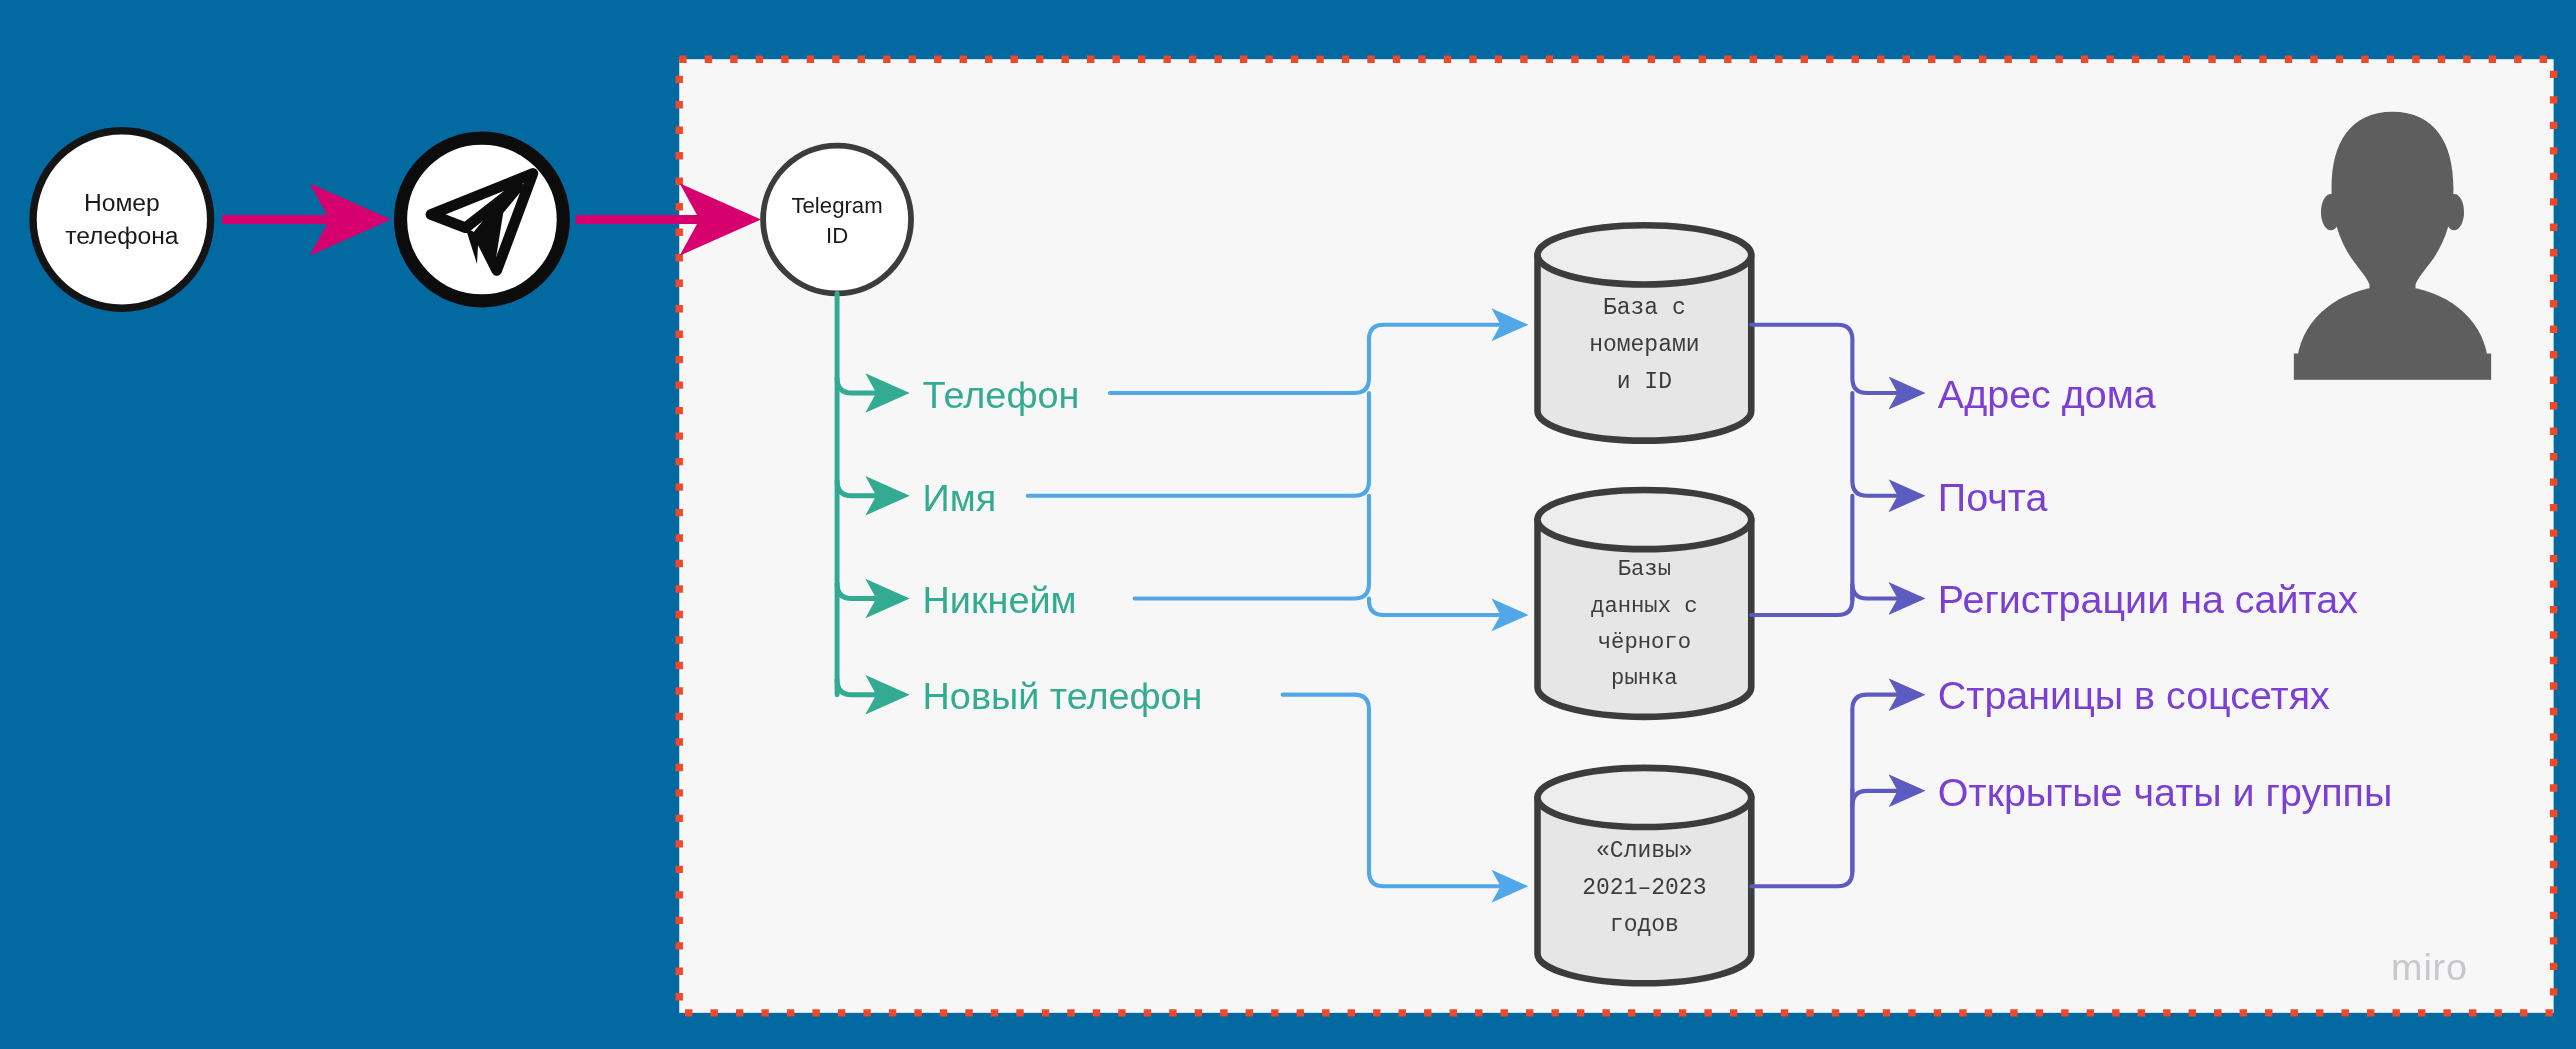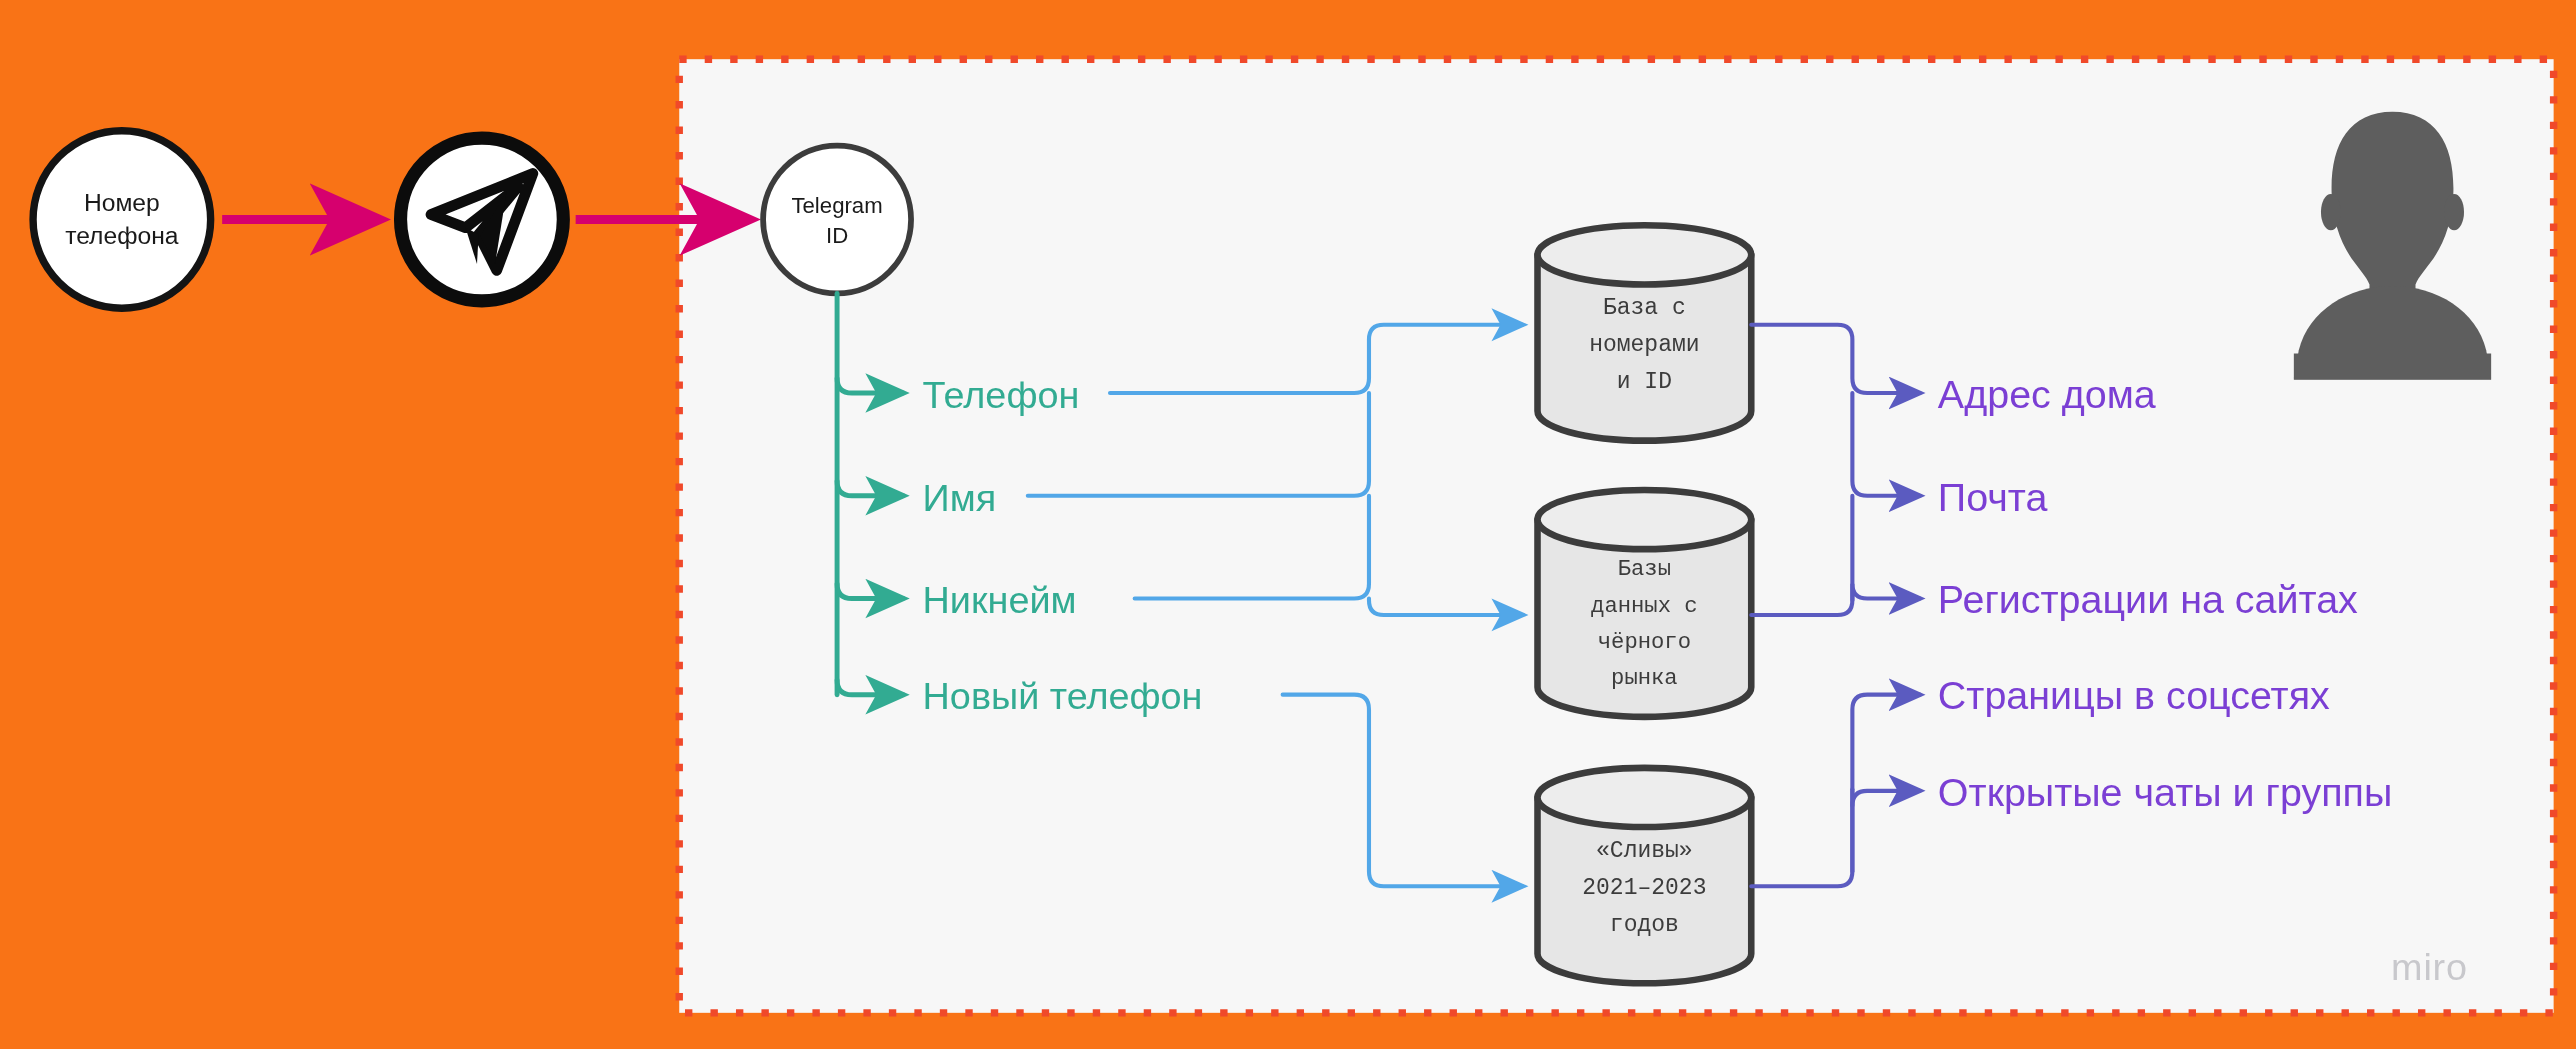--- a/index.html
+++ b/index.html
@@ -10,21 +10,21 @@
   body {
     width: 2576px;
     height: 1049px;
     font-family: "Liberation Sans", sans-serif;
     overflow: hidden;
   }
   #stage {
     position: relative;
     width: 2576px;
     height: 1049px;
-    background: #f97316;
+    background: #0369a1;
   }
   svg.diagram {
     position: absolute;
     left: 0;
     top: 0;
     width: 2576px;
     height: 1049px;
     display: block;
   }
   .node-text {

